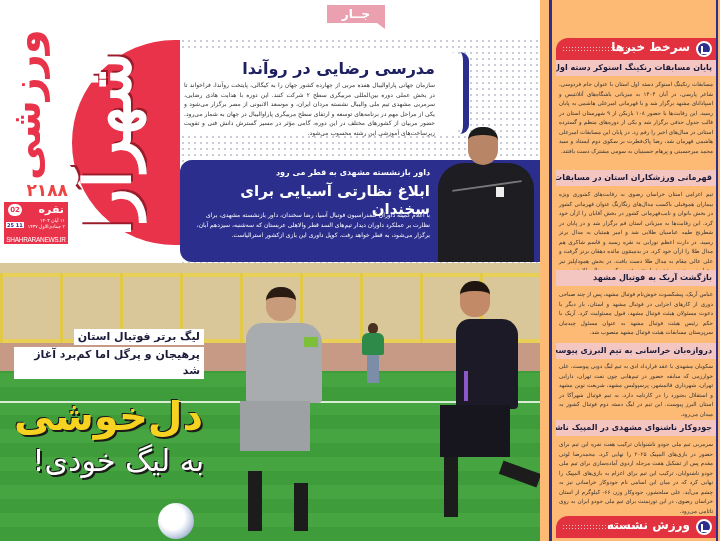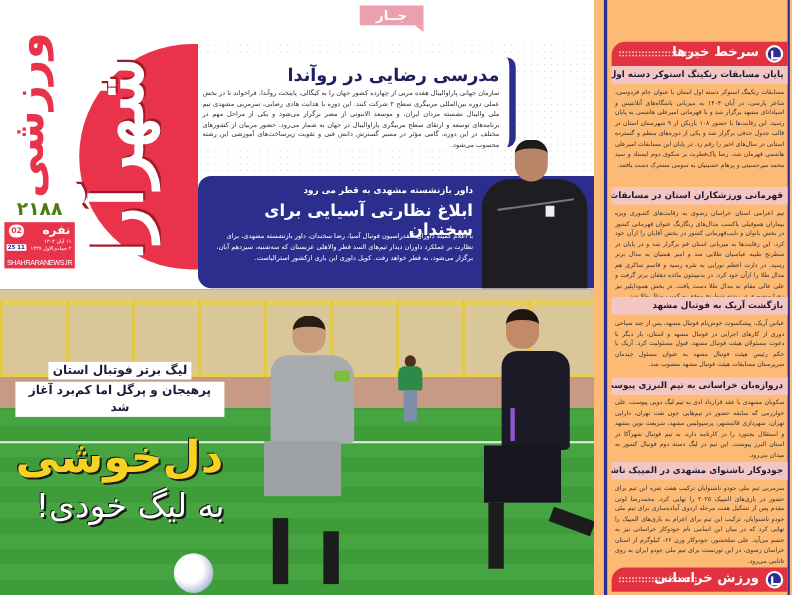--- a/index.html
+++ b/index.html
@@ -4,34 +4,34 @@
 <style>
   * { box-sizing: border-box; margin: 0; padding: 0; }
   html, body { width: 720px; height: 541px; overflow: hidden; background: #ffffff; }
   body { position: relative; font-family: "DejaVu Sans", sans-serif; direction: rtl; }
 
   
   .masthead { position: absolute; left: 0; top: 30px; width: 180px; height: 215px; direction: ltr; }
   .red-disc { position: absolute; left: 72px; top: 10px; width: 108px; height: 205px; background: #e8334a; border-radius: 105px 0 0 105px; }
   .logo-sharara { position: absolute; left: 76px; top: 20px; width: 100px; height: 190px; color: #fff; font-family: "DejaVu Serif", serif; font-weight: bold; font-size: 64px; line-height: 64px; writing-mode: vertical-rl; transform: rotate(180deg); text-align: center; text-shadow: 2px 2px 0 #9c1b2b; }
   .logo-varzeshi { position: absolute; left: 6px; top: 10px; width: 62px; height: 140px; color: #e8334a; font-weight: bold; font-size: 40px; line-height: 40px; writing-mode: vertical-rl; transform: rotate(180deg); text-align: center; }
-  .issue-number { position: absolute; left: 4px; top: 150px; width: 64px; font-weight: bold; font-size: 17px; color: #4d7c0f; text-align: center; letter-spacing: 3px; direction: rtl; }
+  .issue-number { position: absolute; left: 4px; top: 150px; width: 64px; font-weight: bold; font-size: 17px; color: #ef4444; letter-spacing: 3px; direction: rtl; }
   .date-box { position: absolute; left: 4px; top: 172px; width: 64px; height: 42px; background: #e8334a; color: #fff; direction: rtl; }
   .day-name { position: absolute; right: 4px; top: 1px; font-weight: bold; font-size: 11px; }
   .day-badge { position: absolute; left: 4px; top: 2px; width: 14px; height: 12px; border-radius: 6px; background: #ffffff; color: #e8334a; font-size: 7px; text-align: center; line-height: 12px; font-weight: bold; direction: ltr; }
   .date-lines { position: absolute; right: 3px; top: 16px; font-size: 4.6px; line-height: 5.5px; text-align: right; }
   .date-greg { position: absolute; left: 2px; top: 20px; background: #fff; color: #2a2a8a; font-size: 5px; padding: 0 1px; direction: ltr; font-weight: bold; }
   .site-url { position: absolute; left: 1px; bottom: 1px; width: 62px; font-size: 6.5px; letter-spacing: -0.3px; text-align: center; direction: ltr; font-family: "Liberation Sans", sans-serif; }
 
   
   .section-tag { position: absolute; left: 327px; top: 5px; width: 58px; height: 18px; background: #eba0b0; color: #fff; font-weight: bold; font-size: 12px; text-align: center; line-height: 18px; }
   .section-tag:after { content: ""; position: absolute; right: 0; bottom: -6px; border-top: 6px solid #eba0b0; border-left: 8px solid transparent; }
 
   .dotted-bg { position: absolute; left: 180px; top: 38px; width: 360px; height: 230px; background-image: radial-gradient(#c8c8d4 0.7px, transparent 0.8px); background-size: 6px 6px; }
-  .story1 { position: absolute; left: 180px; top: 52px; width: 283px; height: 82px; background: #fff; border-radius: 0 14px 14px 0; padding: 6px 9px 0 4px; }
+  .story1 { position: absolute; left: 180px; top: 52px; width: 283px; height: 82px; background: #fff; border-radius: 0 14px 14px 0; padding: 6px 28px 0 4px; }
   .story1-bar { position: absolute; left: 460px; top: 52px; width: 9px; height: 82px; border-right: 6px solid #2b2e8c; border-radius: 0 14px 14px 0; }
   .story1-title { font-weight: bold; font-size: 16px; color: #1e2060; text-align: right; line-height: 22px; }
   .story1-body { font-size: 6px; line-height: 9.5px; color: #333; text-align: justify; text-align-last: right; }
 
   .story2 { position: absolute; left: 180px; top: 160px; width: 360px; height: 102px; background: #2b2e8c; border-radius: 12px 0 0 12px; color: #fff; }
   .story2-kicker { position: absolute; right: 110px; top: 8px; font-size: 8px; font-weight: bold; }
   .story2-title { position: absolute; right: 110px; top: 22px; font-size: 15px; font-weight: bold; padding-left: 36px; }
   .story2-body { position: absolute; right: 110px; top: 50px; width: 240px; font-size: 6px; line-height: 10px; text-align: right; }
 
   .referee { position: absolute; left: 430px; top: 125px; width: 108px; height: 137px; }
@@ -60,21 +60,21 @@
   .pg-sock2 { position: absolute; left: 64px; top: 200px; width: 14px; height: 48px; background: #1c1c1c; }
   .player-dark { position: absolute; left: 420px; top: 18px; width: 120px; height: 240px; }
   .pd-head { position: absolute; left: 40px; top: 0; width: 30px; height: 36px; background: #c28a66; border-radius: 14px; border-top: 10px solid #1e1510; }
   .pd-shirt { position: absolute; left: 36px; top: 38px; width: 62px; height: 90px; background: #1b1a26; border-radius: 14px 16px 4px 4px; }
   .pd-stripe { position: absolute; left: 44px; top: 90px; width: 4px; height: 30px; background: #8a58c8; }
   .pd-shorts { position: absolute; left: 20px; top: 124px; width: 70px; height: 52px; background: #17161e; }
   .pd-leg1 { position: absolute; left: 24px; top: 176px; width: 14px; height: 60px; background: #1c1c1c; }
   .pd-leg2 { position: absolute; left: 80px; top: 186px; width: 40px; height: 14px; background: #1c1c1c; transform: rotate(20deg); }
   .ball { position: absolute; left: 158px; top: 240px; width: 36px; height: 36px; border-radius: 50%; background: radial-gradient(circle at 40% 40%, #ffffff 0 40%, #cfd8e8 60%, #5a78b0 100%); }
 
-  .hero-kicker { position: absolute; left: 14px; top: 62px; text-align: center; direction: rtl; width: 190px; }
+  .hero-kicker { position: absolute; left: 14px; top: 62px; text-align: right; direction: rtl; width: 190px; }
   .hero-kicker span { display: inline-block; background: #fff; color: #1b1b3a; font-weight: bold; font-size: 11px; line-height: 16px; padding: 0 4px; margin-bottom: 2px; }
   .hero-title1 { position: absolute; left: 14px; top: 130px; width: 190px; text-align: left; font-weight: bold; font-size: 40px; color: #f6d320; line-height: 46px; text-shadow: 2px 2px 0 #1b1b1b, -1px -1px 0 #1b1b1b; }
   .hero-title2 { position: absolute; left: 14px; top: 178px; width: 190px; text-align: right; font-weight: normal; font-size: 30px; color: #ffffff; line-height: 40px; text-shadow: 2px 2px 0 #1b1b1b, -1px -1px 0 #1b1b1b; }
 
   
   .right-col { position: absolute; left: 540px; top: 0; width: 180px; height: 541px; background: #fdba74; }
   .right-rule { position: absolute; left: 9px; top: 0; width: 3px; height: 541px; background: #2b2e8c; }
   .right-rule-r { position: absolute; right: 2px; top: 0; width: 2px; height: 541px; background: #2b2e8c; }
   .banner { position: absolute; left: 16px; width: 160px; height: 22px; background: #e2313f; border-radius: 12px 0 0 0; }
   .banner-dots { position: absolute; left: 6px; top: 8px; width: 72px; height: 6px; background-image: radial-gradient(#ffffff 0.8px, transparent 1px); background-size: 3px 3px; opacity: .7; }
@@ -184,16 +184,16 @@
   <div class="news-body" style="top:290px;">عباس آریک، پیشکسوت خوش‌نام فوتبال مشهد، پس از چند صباحی دوری از کارهای اجرایی در فوتبال مشهد و استان، بار دیگر با دعوت مسئولان هیئت فوتبال مشهد، قبول مسئولیت کرد. آریک با حکم رئیس هیئت فوتبال مشهد به عنوان مسئول چیدمان سرپرستان مسابقات هیئت فوتبال مشهد منصوب شد.</div>
 
   <div class="news-head" style="top:343px;">دروازه‌بان خراسانی به تیم البرزی پیوست</div>
   <div class="news-body" style="top:362px;">سکوبان مشهدی با عقد قرارداد ادی به تیم لیگ دویی پیوست. علی خوارزمی که سابقه حضور در تیم‌هایی چون نفت تهران، دارایی تهران، شهرداری قائمشهر، پرسپولیس مشهد، شریعت نوین مشهد و استقلال بجنورد را در کارنامه دارد، به تیم فوتبال شهرآکا در استان البرز پیوست. این تیم در لیگ دسته دوم فوتبال کشور به میدان می‌رود.</div>
 
   <div class="news-head" style="top:420px;">جودوکار ناشنوای مشهدی در المپیک ناشنوایان</div>
   <div class="news-body" style="top:440px;">سرمربی تیم ملی جودو ناشنوایان ترکیب هفت نفره این تیم برای حضور در بازی‌های المپیک ۲۰۲۵ را نهایی کرد. محمدرضا لوتی مقدم پس از تشکیل هفت مرحله اردوی آماده‌سازی برای تیم ملی جودو ناشنوایان، ترکیب این تیم برای اعزام به بازی‌های المپیک را نهایی کرد که در میان این اسامی نام جودوکار خراسانی نیز به چشم می‌آید. علی سلحشور، جودوکار وزن ۶۶- کیلوگرم از استان خراسان رضوی، در این تورنمنت برای تیم ملی جودو ایران به روی تاتامی می‌رود.</div>
 
   <div class="banner" style="top:516px;">
     <div class="banner-dots"></div>
-    <span class="banner-label">ورزش خراسانی</span>
+    <span class="banner-label">ورزش نشسته</span>
     <span class="banner-icon"></span>
   </div>
 </div>
 
 </body></html>

